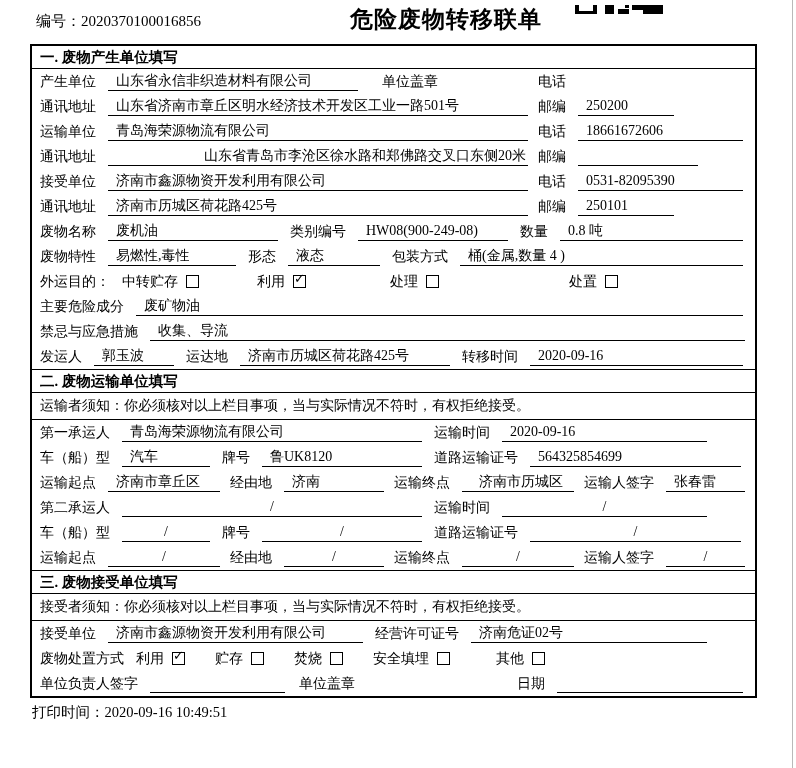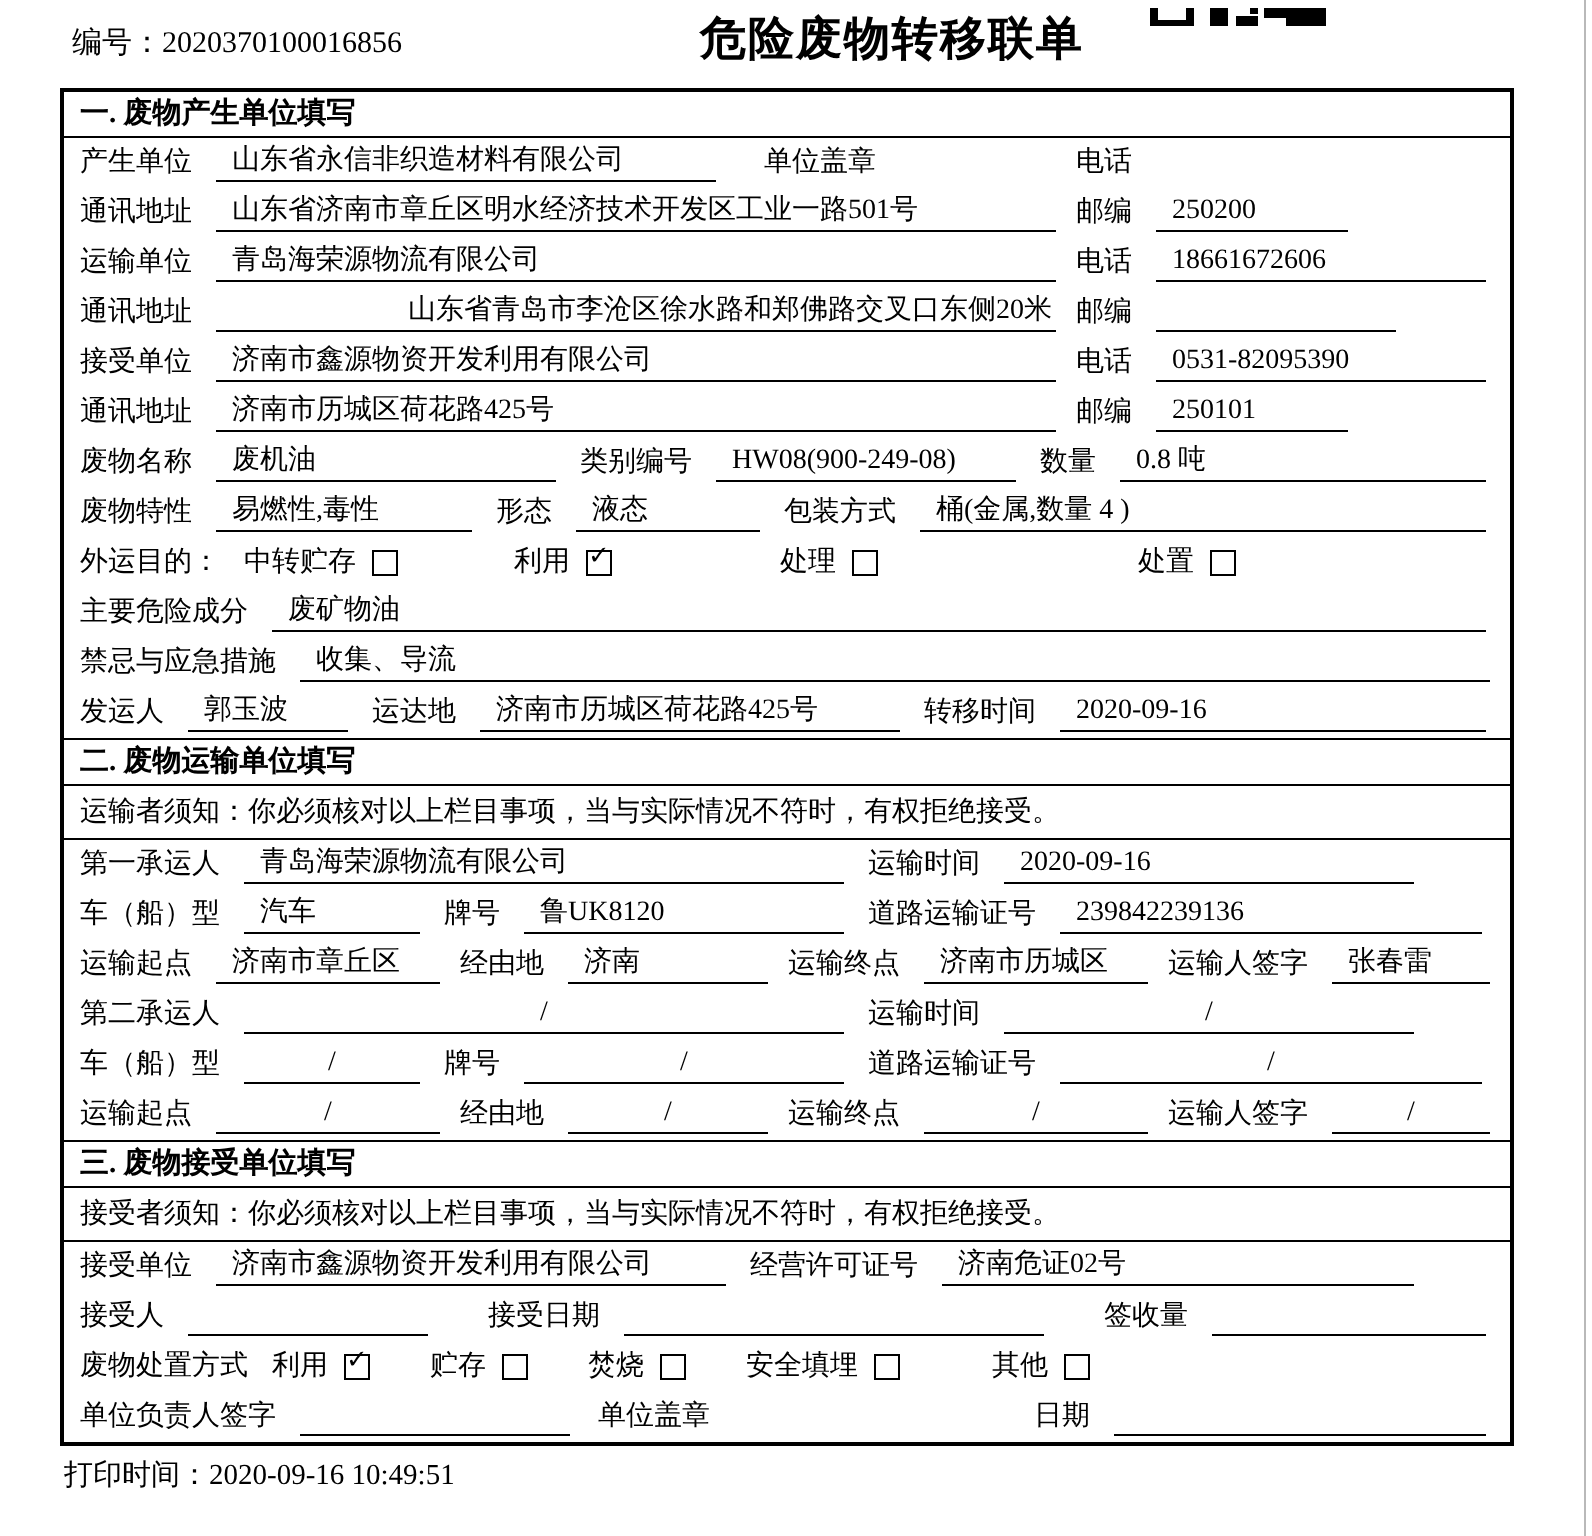--- a/index.html
+++ b/index.html
@@ -183,29 +183,29 @@
       <span class="fill" style="width: 300px;">青岛海荣源物流有限公司</span>
       <span class="lbl">运输时间</span>
       <span class="fill grow" style="margin-right: 40px;">2020-09-16</span>
     </div>
     <div class="row">
       <span class="lbl">车（船）型</span>
       <span class="fill" style="width: 88px;">汽车</span>
       <span class="lbl">牌号</span>
       <span class="fill" style="width: 160px;">鲁UK8120</span>
       <span class="lbl">道路运输证号</span>
-      <span class="fill grow" style="margin-right: 6px;">239842239136</span>
+      <span class="fill grow" style="margin-right: 6px;">564325854699</span>
     </div>
     <div class="row">
       <span class="lbl">运输起点</span>
       <span class="fill" style="width: 112px; margin-right: 10px;">济南市章丘区</span>
       <span class="lbl">经由地</span>
       <span class="fill" style="width: 100px; margin-right: 10px;">济南</span>
       <span class="lbl">运输终点</span>
-      <span class="fill" style="width: 112px; margin-right: 10px;">济南市历城区</span>
+      <span class="fill" style="width: 112px; margin-right: 10px; text-align: center;">济南市历城区</span>
       <span class="lbl">运输人签字</span>
       <span class="fill grow" style="margin-right: 2px;">张春雷</span>
     </div>
     <div class="row">
       <span class="lbl">第二承运人</span>
       <span class="fill ctr" style="width: 300px;">/</span>
       <span class="lbl">运输时间</span>
       <span class="fill ctr grow" style="margin-right: 40px;">/</span>
     </div>
     <div class="row">
@@ -228,28 +228,20 @@
     </div>
     <div class="sec-header sec-split">三. 废物接受单位填写</div>
     <div class="row note">接受者须知：你必须核对以上栏目事项，当与实际情况不符时，有权拒绝接受。</div>
     <div class="row">
       <span class="lbl">接受单位</span>
       <span class="fill" style="width: 255px;">济南市鑫源物资开发利用有限公司</span>
       <span class="lbl">经营许可证号</span>
       <span class="fill grow" style="margin-right: 40px;">济南危证02号</span>
     </div>
     <div class="row">
-      <span class="lbl">接受人</span>
-      <span class="fill" style="width: 120px; margin-right: 30px;"></span>
-      <span class="lbl">接受日期</span>
-      <span class="fill" style="width: 210px; margin-right: 30px;"></span>
-      <span class="lbl">签收量</span>
-      <span class="fill grow" style="margin-right: 4px;"></span>
-    </div>
-    <div class="row">
       <span class="lbl">废物处置方式</span>
       <span class="cbitem" style="margin-right: 30px;">
         <span class="cbtext">利用</span>
         <span class="cbbox">
           <span class="chk">✓</span>
         </span>
       </span>
       <span class="cbitem" style="margin-right: 30px;">
         <span class="cbtext">贮存</span>
         <span class="cbbox"></span>

